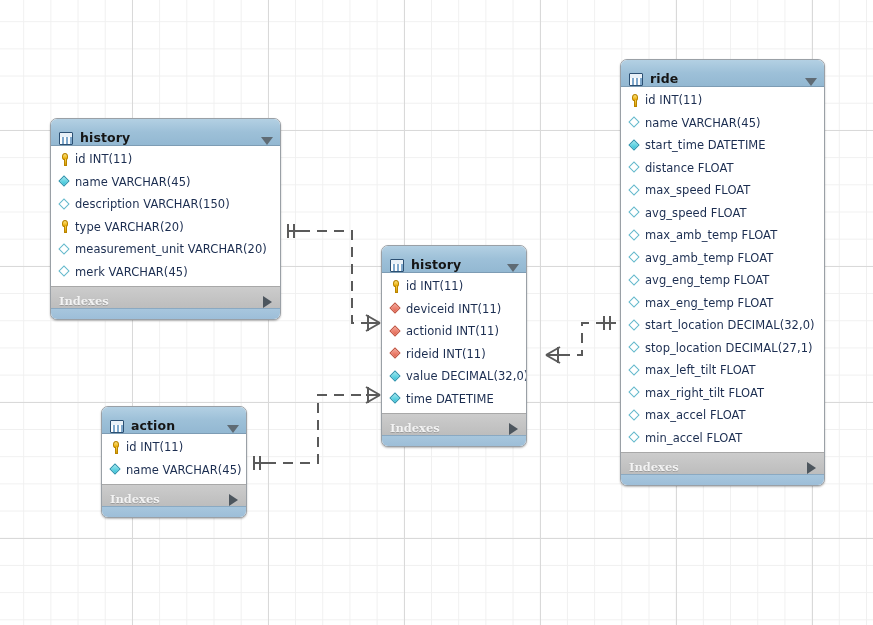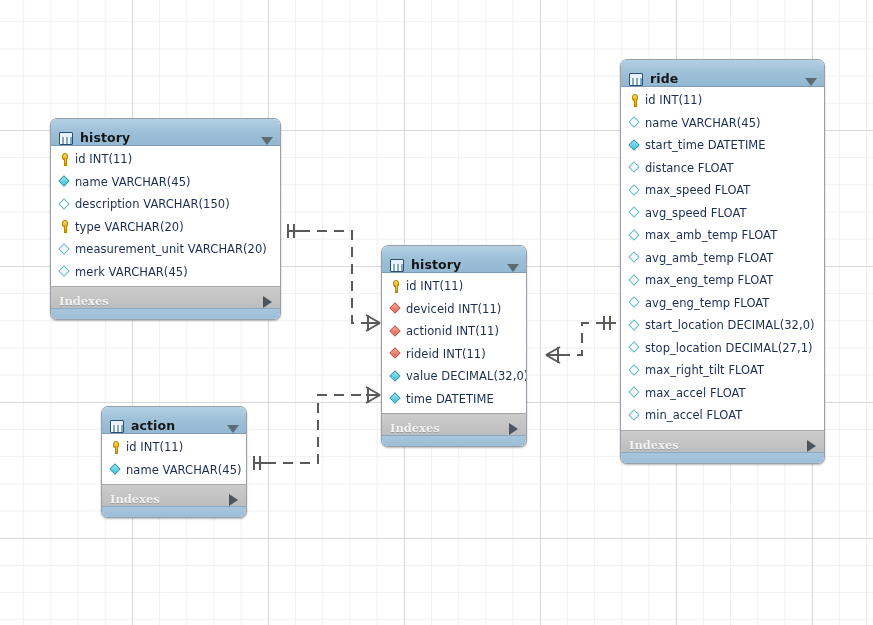--- a/index.html
+++ b/index.html
@@ -368,33 +368,37 @@
           <div class="col-row">
             <span class="glyph g-dia g-dia-hollow"></span>
             <span class="col-text">max_amb_temp FLOAT</span>
           </div>
           <div class="col-row">
             <span class="glyph g-dia g-dia-hollow"></span>
             <span class="col-text">avg_amb_temp FLOAT</span>
           </div>
           <div class="col-row">
             <span class="glyph g-dia g-dia-hollow"></span>
+            <span class="col-text">avg_eng_temp FLOAT</span>
+          </div>
+          <div class="col-row">
+            <span class="glyph g-dia g-dia-hollow"></span>
             <span class="col-text">max_eng_temp FLOAT</span>
           </div>
           <div class="col-row">
             <span class="glyph g-dia g-dia-hollow"></span>
-            <span class="col-text">avg_eng_temp FLOAT</span>
-          </div>
-          <div class="col-row">
-            <span class="glyph g-dia g-dia-hollow"></span>
             <span class="col-text">start_location DECIMAL(32,0)</span>
           </div>
           <div class="col-row">
             <span class="glyph g-dia g-dia-hollow"></span>
             <span class="col-text">stop_location DECIMAL(27,1)</span>
+          </div>
+          <div class="col-row">
+            <span class="glyph g-dia g-dia-hollow"></span>
+            <span class="col-text">max_left_tilt FLOAT</span>
           </div>
           <div class="col-row">
             <span class="glyph g-dia g-dia-hollow"></span>
             <span class="col-text">max_right_tilt FLOAT</span>
           </div>
           <div class="col-row">
             <span class="glyph g-dia g-dia-hollow"></span>
             <span class="col-text">max_accel FLOAT</span>
           </div>
           <div class="col-row">

